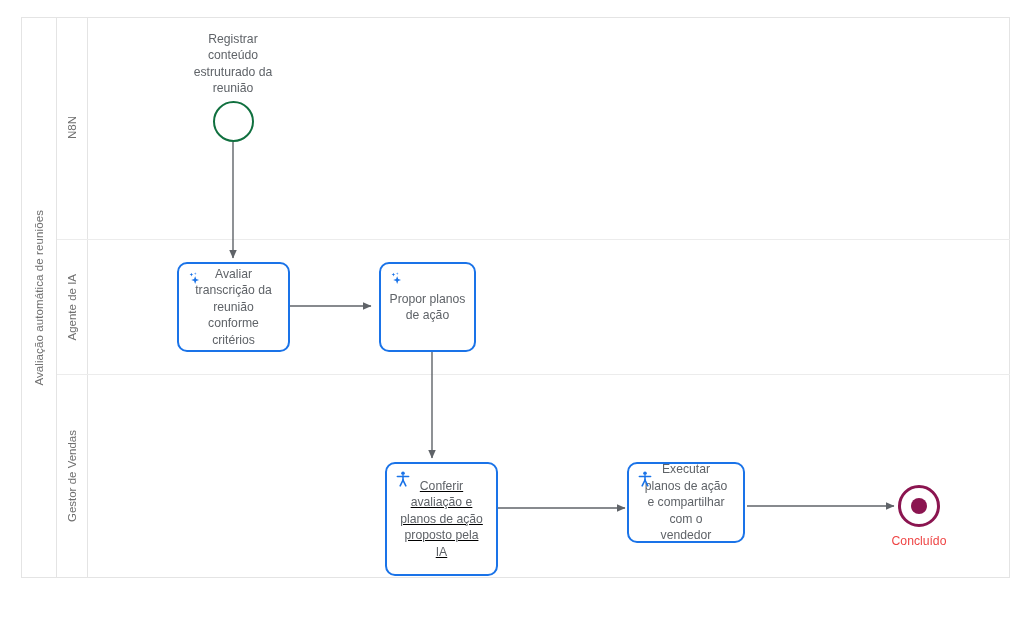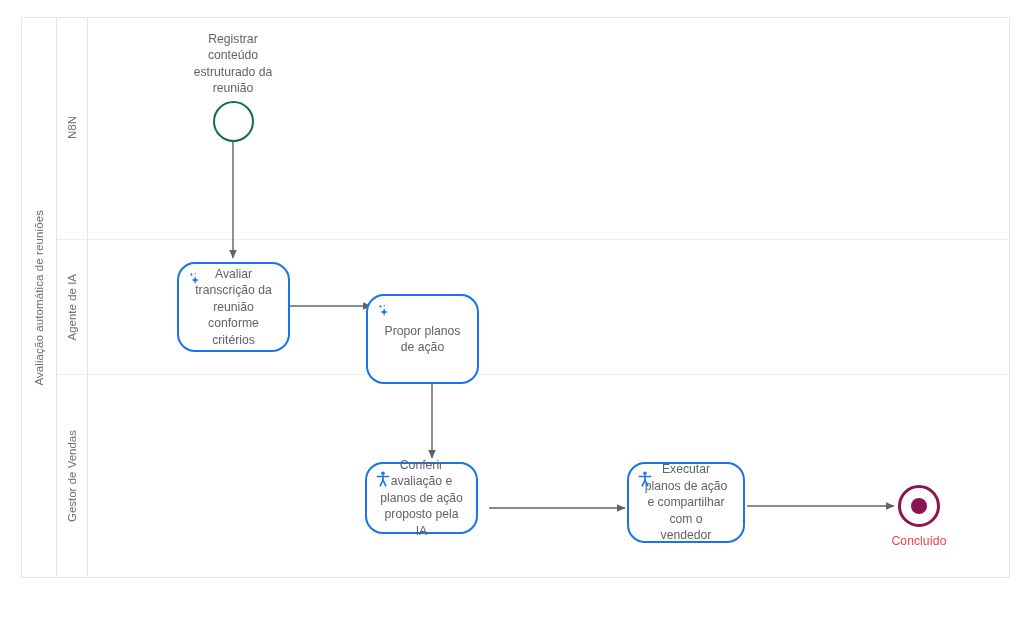--- a/index.html
+++ b/index.html
@@ -60,21 +60,21 @@
     color: #6f6f6f;
     white-space: nowrap;
   }
 
   
   .node { position: absolute; }
 
   .task {
     background: #ffffff;
     border: 2px solid #1a73e8;
-    border-radius: 18px;
+    border-radius: 10px;
     display: flex;
     align-items: center;
     justify-content: center;
     padding: 4px 6px;
   }
   .task-label {
     font-size: 12.2px;
     line-height: 16.4px;
     color: #5f6368;
     text-align: center;
@@ -189,31 +189,31 @@
       <path d="M7.2 3.6 L7.9 5.4 L9.7 6.1 L7.9 6.8 L7.2 8.6 L6.5 6.8 L4.7 6.1 L6.5 5.4 Z" fill="#1a73e8"></path>
       <path d="M12.4 3.0 L12.9 4.3 L14.2 4.8 L12.9 5.3 L12.4 6.6 L11.9 5.3 L10.6 4.8 L11.9 4.3 Z" fill="#5a9cf5"></path>
     </svg>
     <div class="task-label">Avaliar
 transcrição da
 reunião
 conforme
 critérios</div>
   </div>
 
-  <div class="task node" style="left:366px; top:262px; width:113px; height:90px;margin-top:32px;">
+  <div class="task node" style="left:379px; top:262px; width:97px; height:90px;">
     <svg class="task-icon" viewBox="0 0 24 24">
       <path d="M12.2 8.2 L13.6 12.0 L17.4 13.4 L13.6 14.8 L12.2 18.6 L10.8 14.8 L7.0 13.4 L10.8 12.0 Z" fill="#1a73e8"></path>
       <path d="M7.2 3.6 L7.9 5.4 L9.7 6.1 L7.9 6.8 L7.2 8.6 L6.5 6.8 L4.7 6.1 L6.5 5.4 Z" fill="#1a73e8"></path>
       <path d="M12.4 3.0 L12.9 4.3 L14.2 4.8 L12.9 5.3 L12.4 6.6 L11.9 5.3 L10.6 4.8 L11.9 4.3 Z" fill="#5a9cf5"></path>
     </svg>
     <div class="task-label">Propor planos
 de ação</div>
   </div>
 
-  <div class="task node" style="left:365px; top:462px; width:113px; height:72px;">
+  <div class="task node" style="left:385px; top:462px; width:113px; height:114px;text-decoration:underline;">
     <svg class="task-icon" viewBox="0 0 24 24">
       <circle cx="12" cy="4.4" r="2.4" fill="#1a73e8"></circle>
       <path d="M4.5 8.6 L19.5 8.6" stroke="#1a73e8" stroke-width="2.1" stroke-linecap="round"></path>
       <path d="M12 7.6 L12 14.2" stroke="#1a73e8" stroke-width="2.1" stroke-linecap="round"></path>
       <path d="M12 13.4 L8.2 21.2" stroke="#1a73e8" stroke-width="2.1" stroke-linecap="round"></path>
       <path d="M12 13.4 L15.8 21.2" stroke="#1a73e8" stroke-width="2.1" stroke-linecap="round"></path>
     </svg>
     <div class="task-label">Conferir
 avaliação e
 planos de ação

